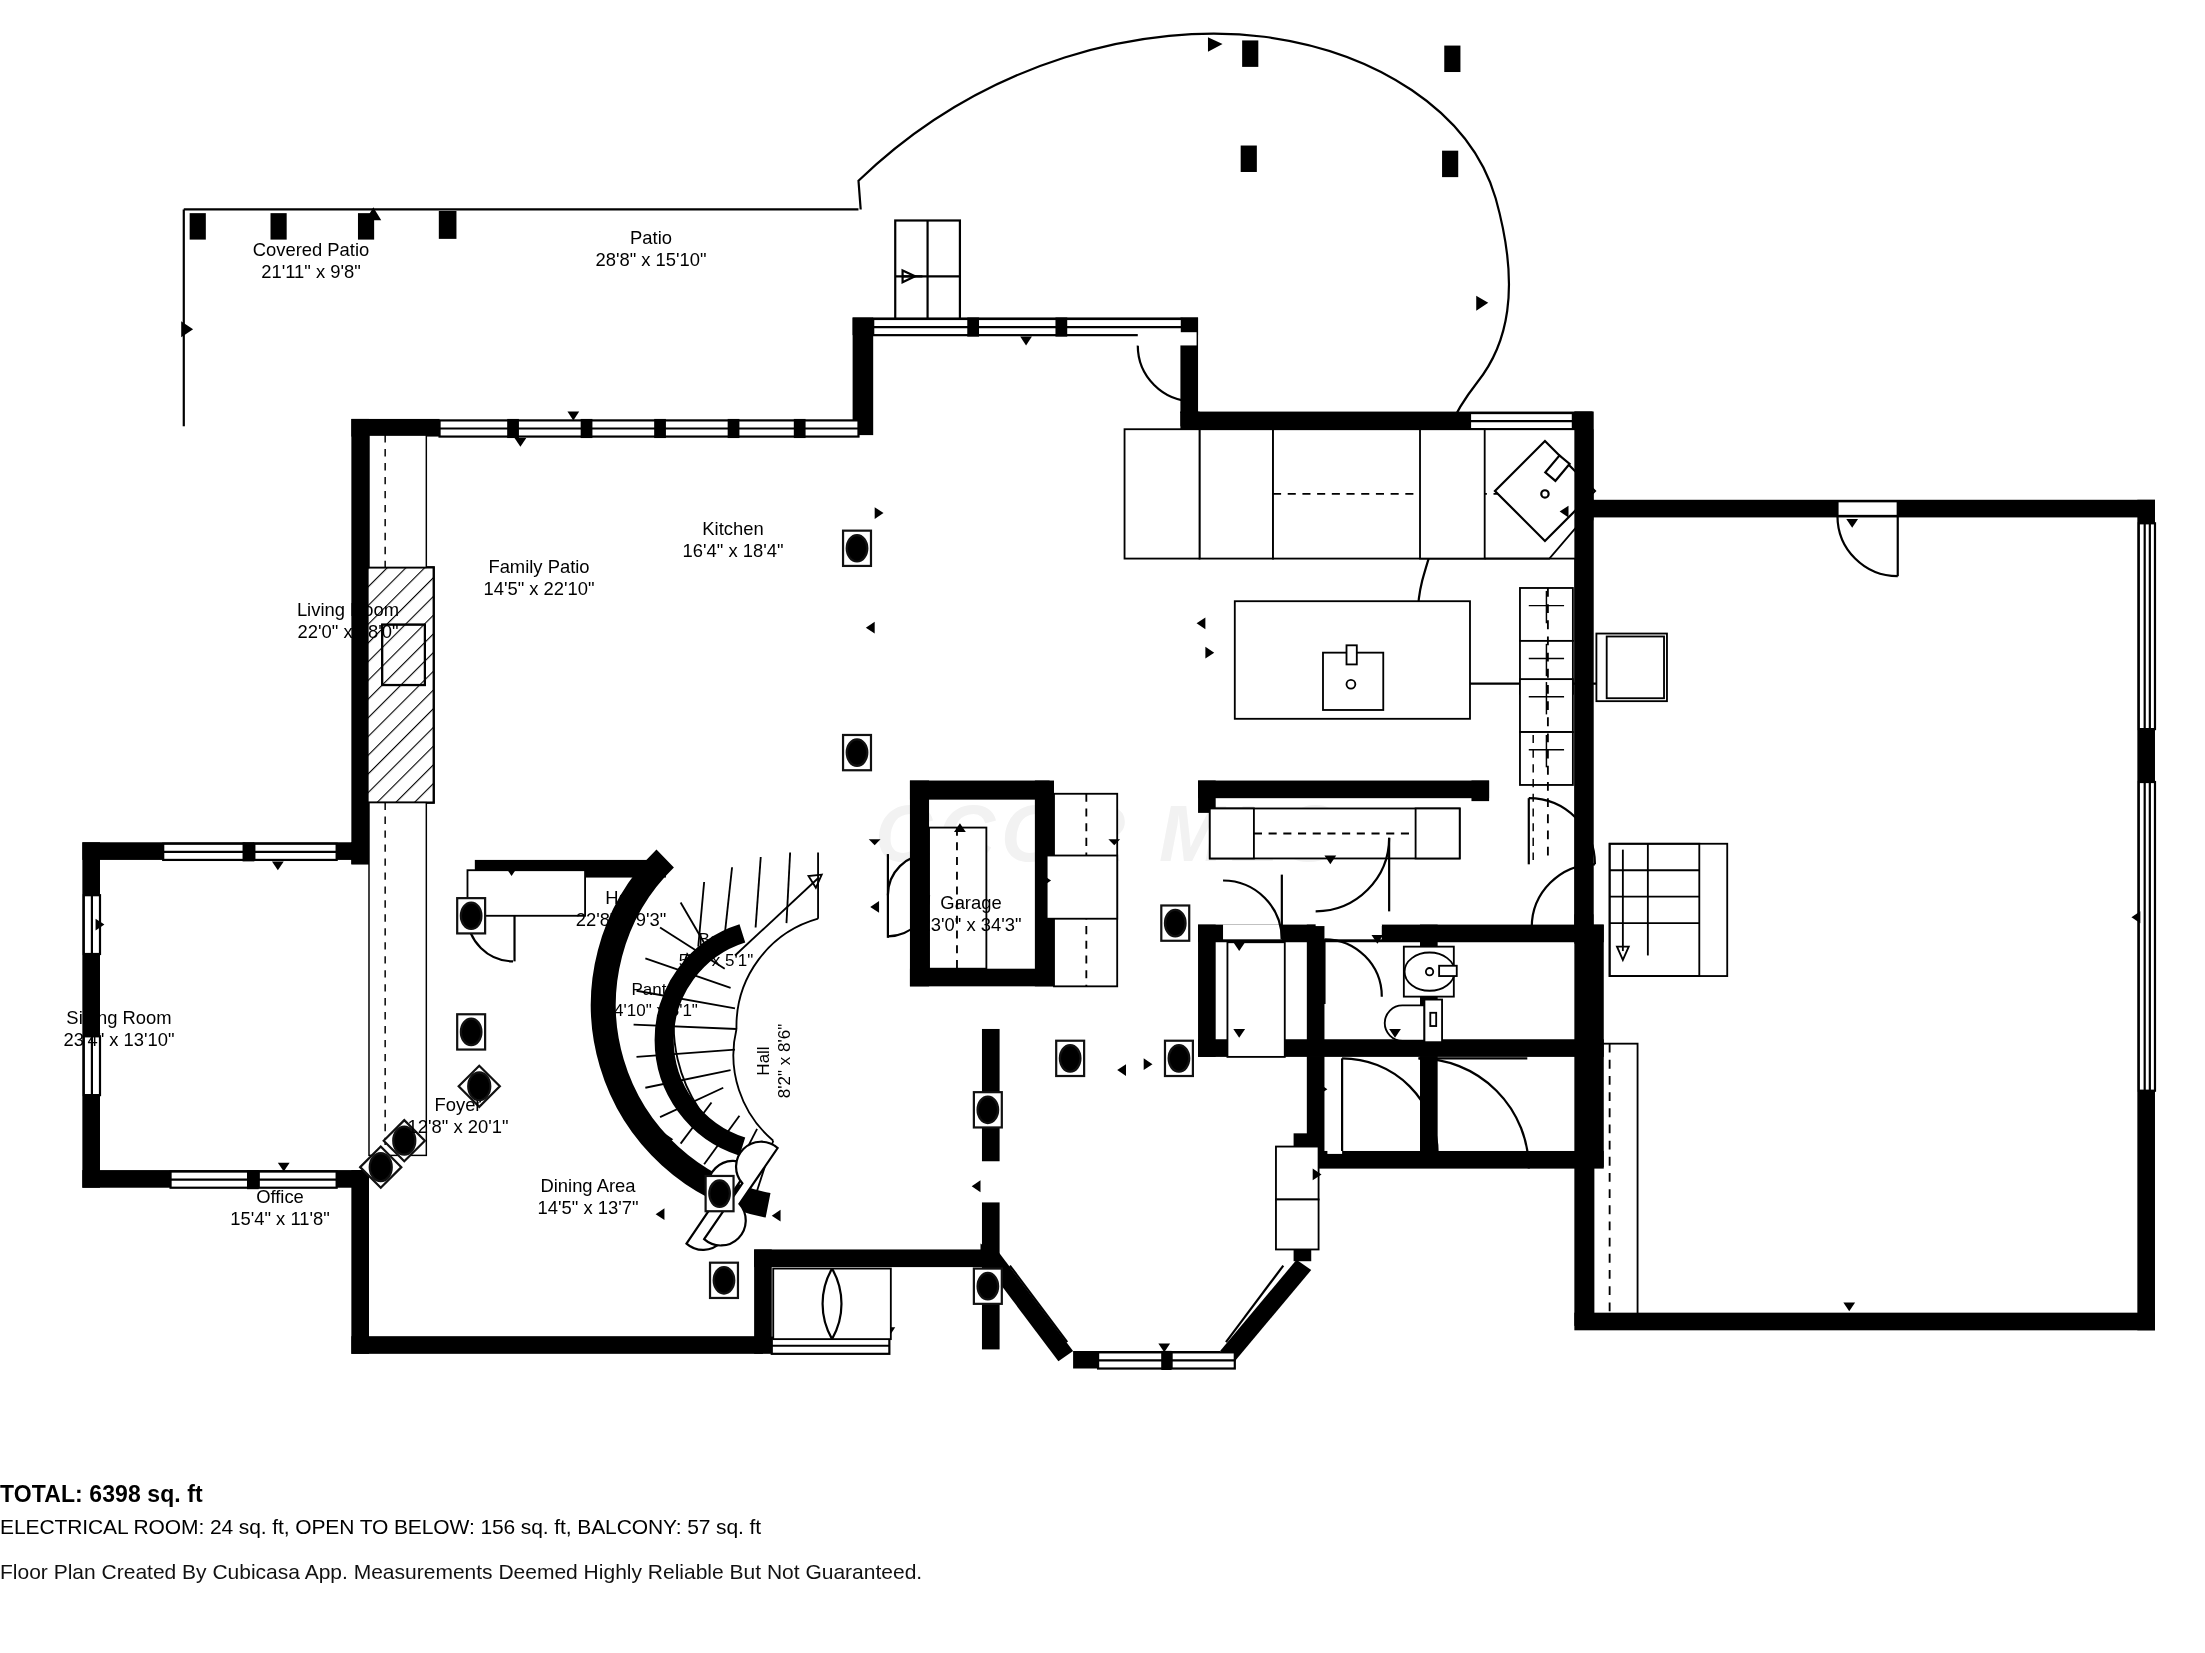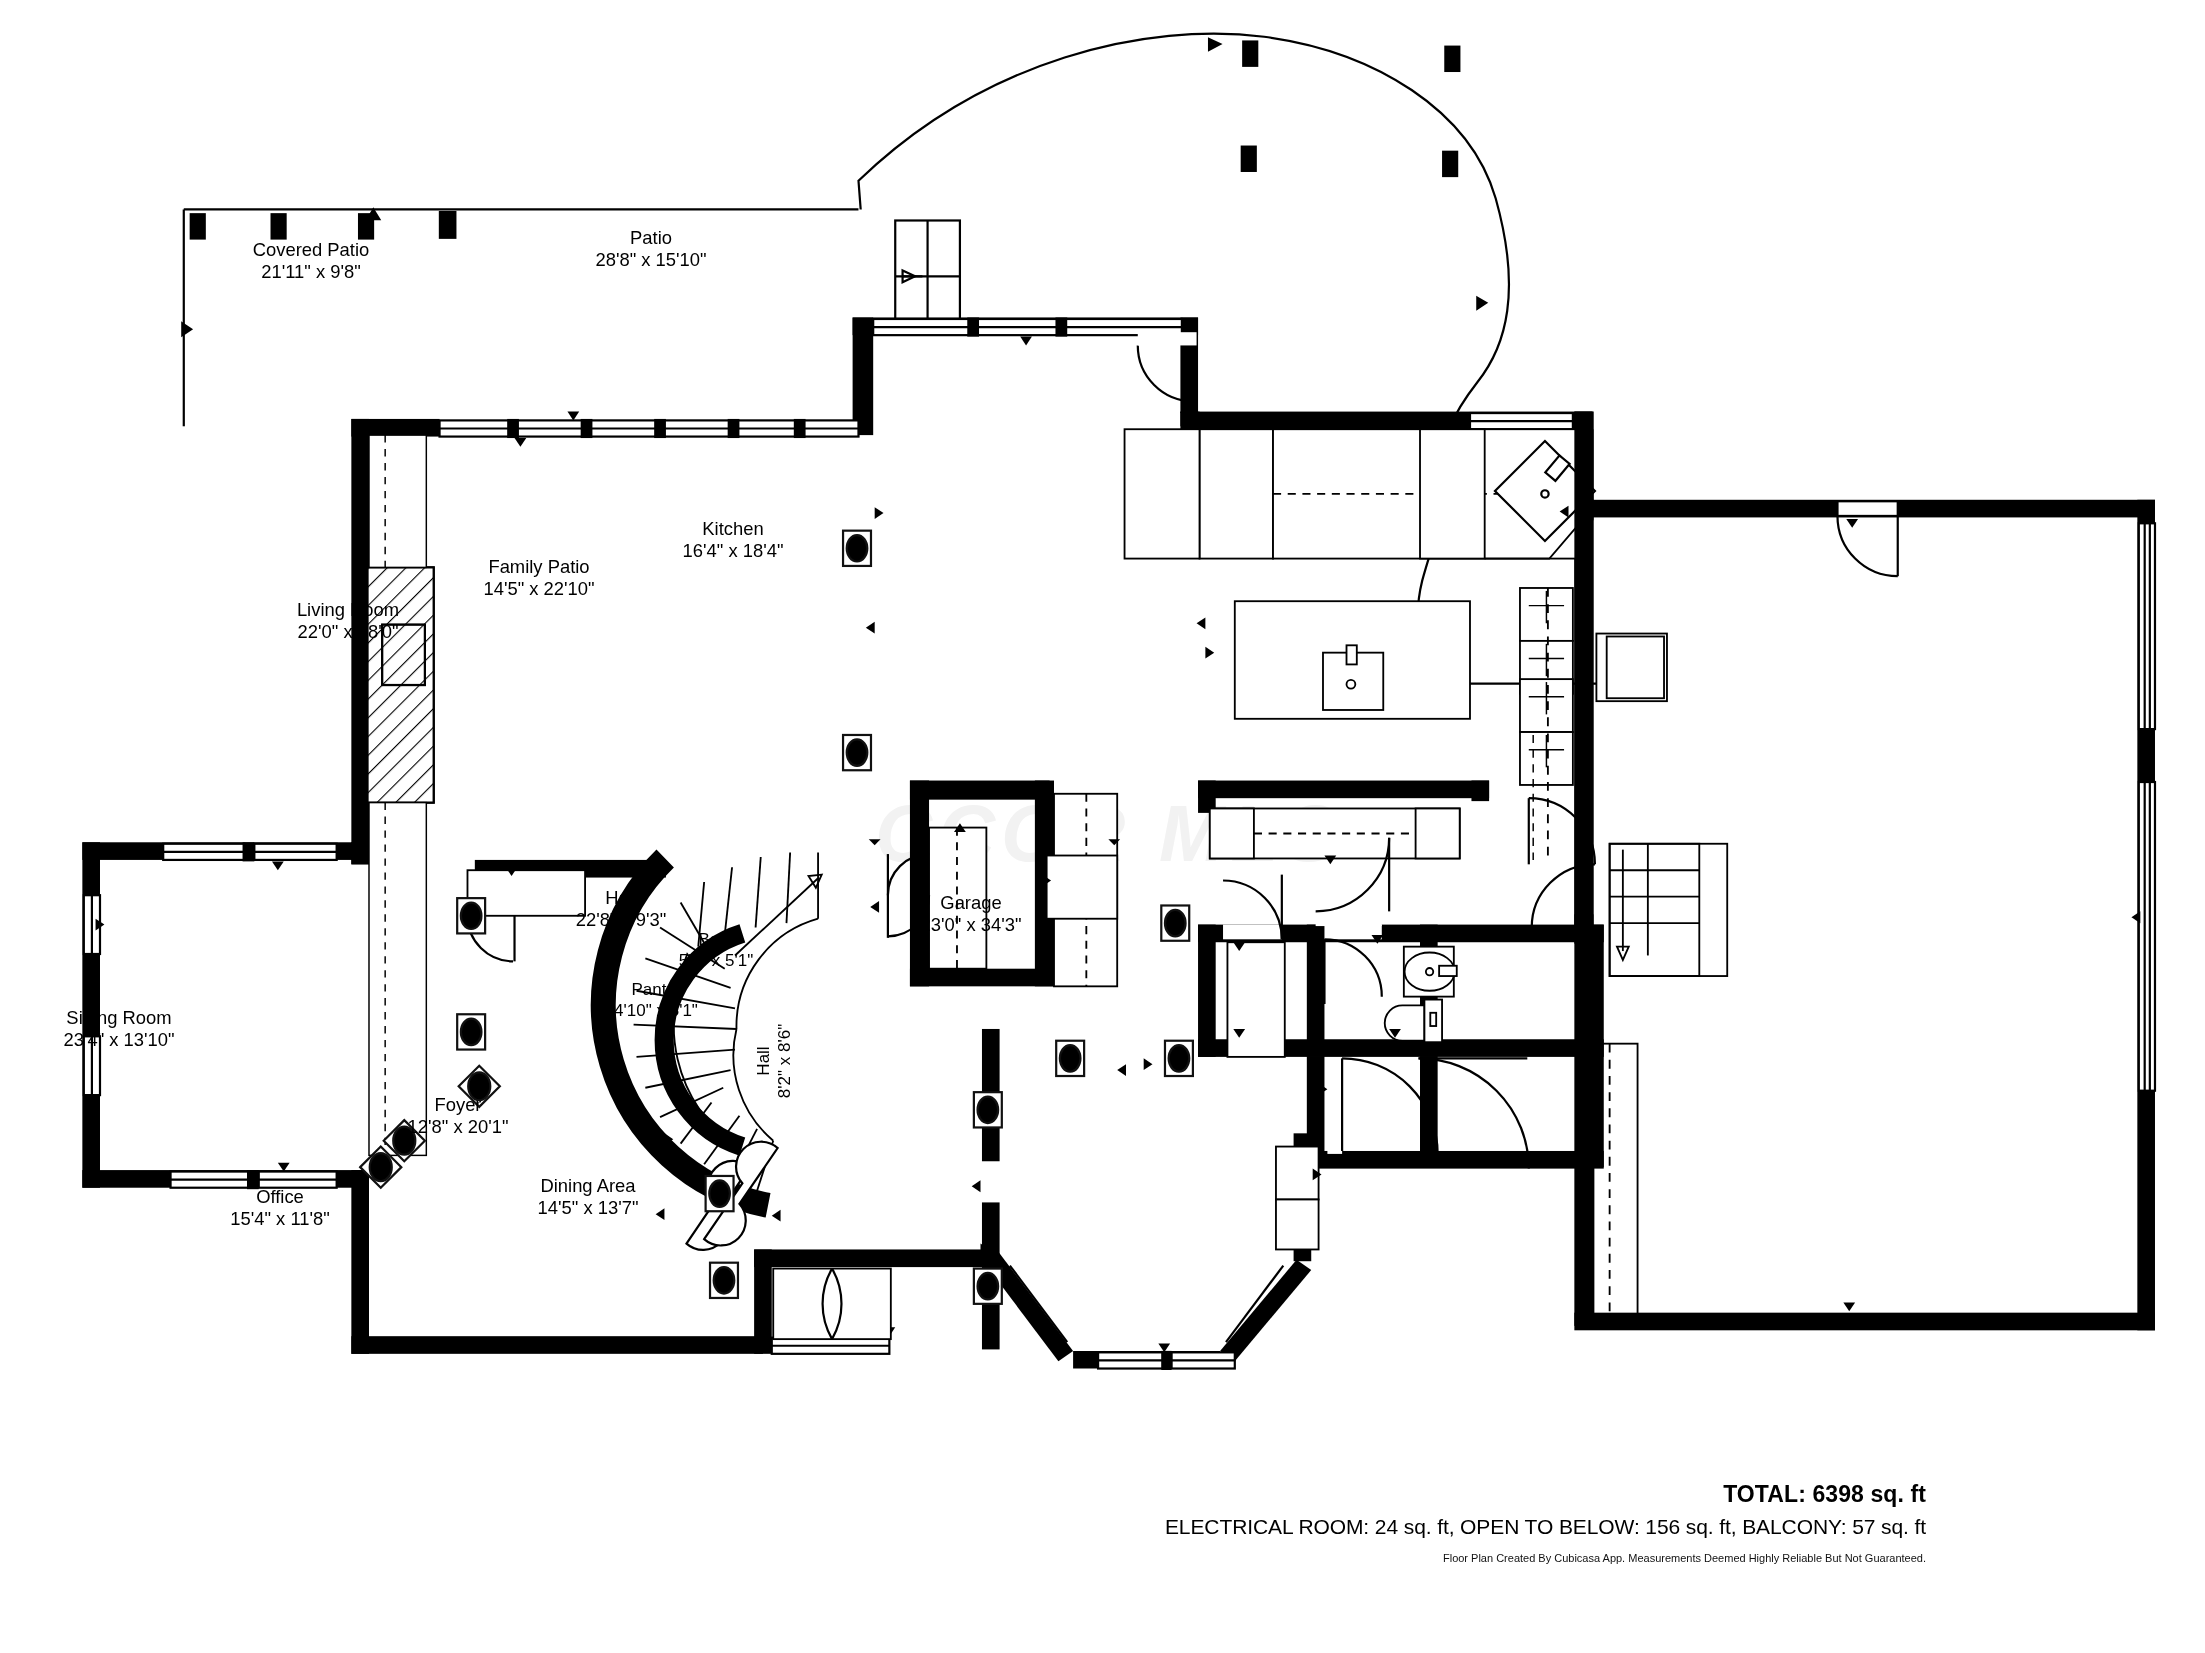--- a/index.html
+++ b/index.html
@@ -18,26 +18,26 @@
     font-family:"Liberation Sans","DejaVu Sans",sans-serif;
   }
   .room-label .rname{display:block;font-size:18.4px;}
   .room-label .rdim{display:block;font-size:18.4px;}
   .room-label.vertical{
     transform:translate(-50%,-50%) rotate(-90deg);
   }
 
   
   #footer{
-    position:absolute;left:0;top:1481px;width:1926px;text-align:right;
+    position:absolute;left:0;top:1481px;width:1926px;text-align:left;
     font-family:"Liberation Sans","DejaVu Sans",sans-serif;
   }
   #footer .total{font-size:23px;font-weight:bold;letter-spacing:0.1px;margin-bottom:5.1px;}
   #footer .line{font-size:21px;line-height:1.33;letter-spacing:-0.1px;}
-  #footer .credit{font-size:11px;margin-top:11px;color:#111;}
+  #footer .credit{font-size:21px;margin-top:19px;color:#111;}
 
   .wm{
     position:absolute;left:875px;top:788px;
     font-size:79px;font-weight:bold;letter-spacing:5.9px;
     color:#f2f2f2;font-style:italic;
     font-family:"Liberation Sans","DejaVu Sans",sans-serif;
     pointer-events:none;user-select:none;
   }
 </style>
 </head>

